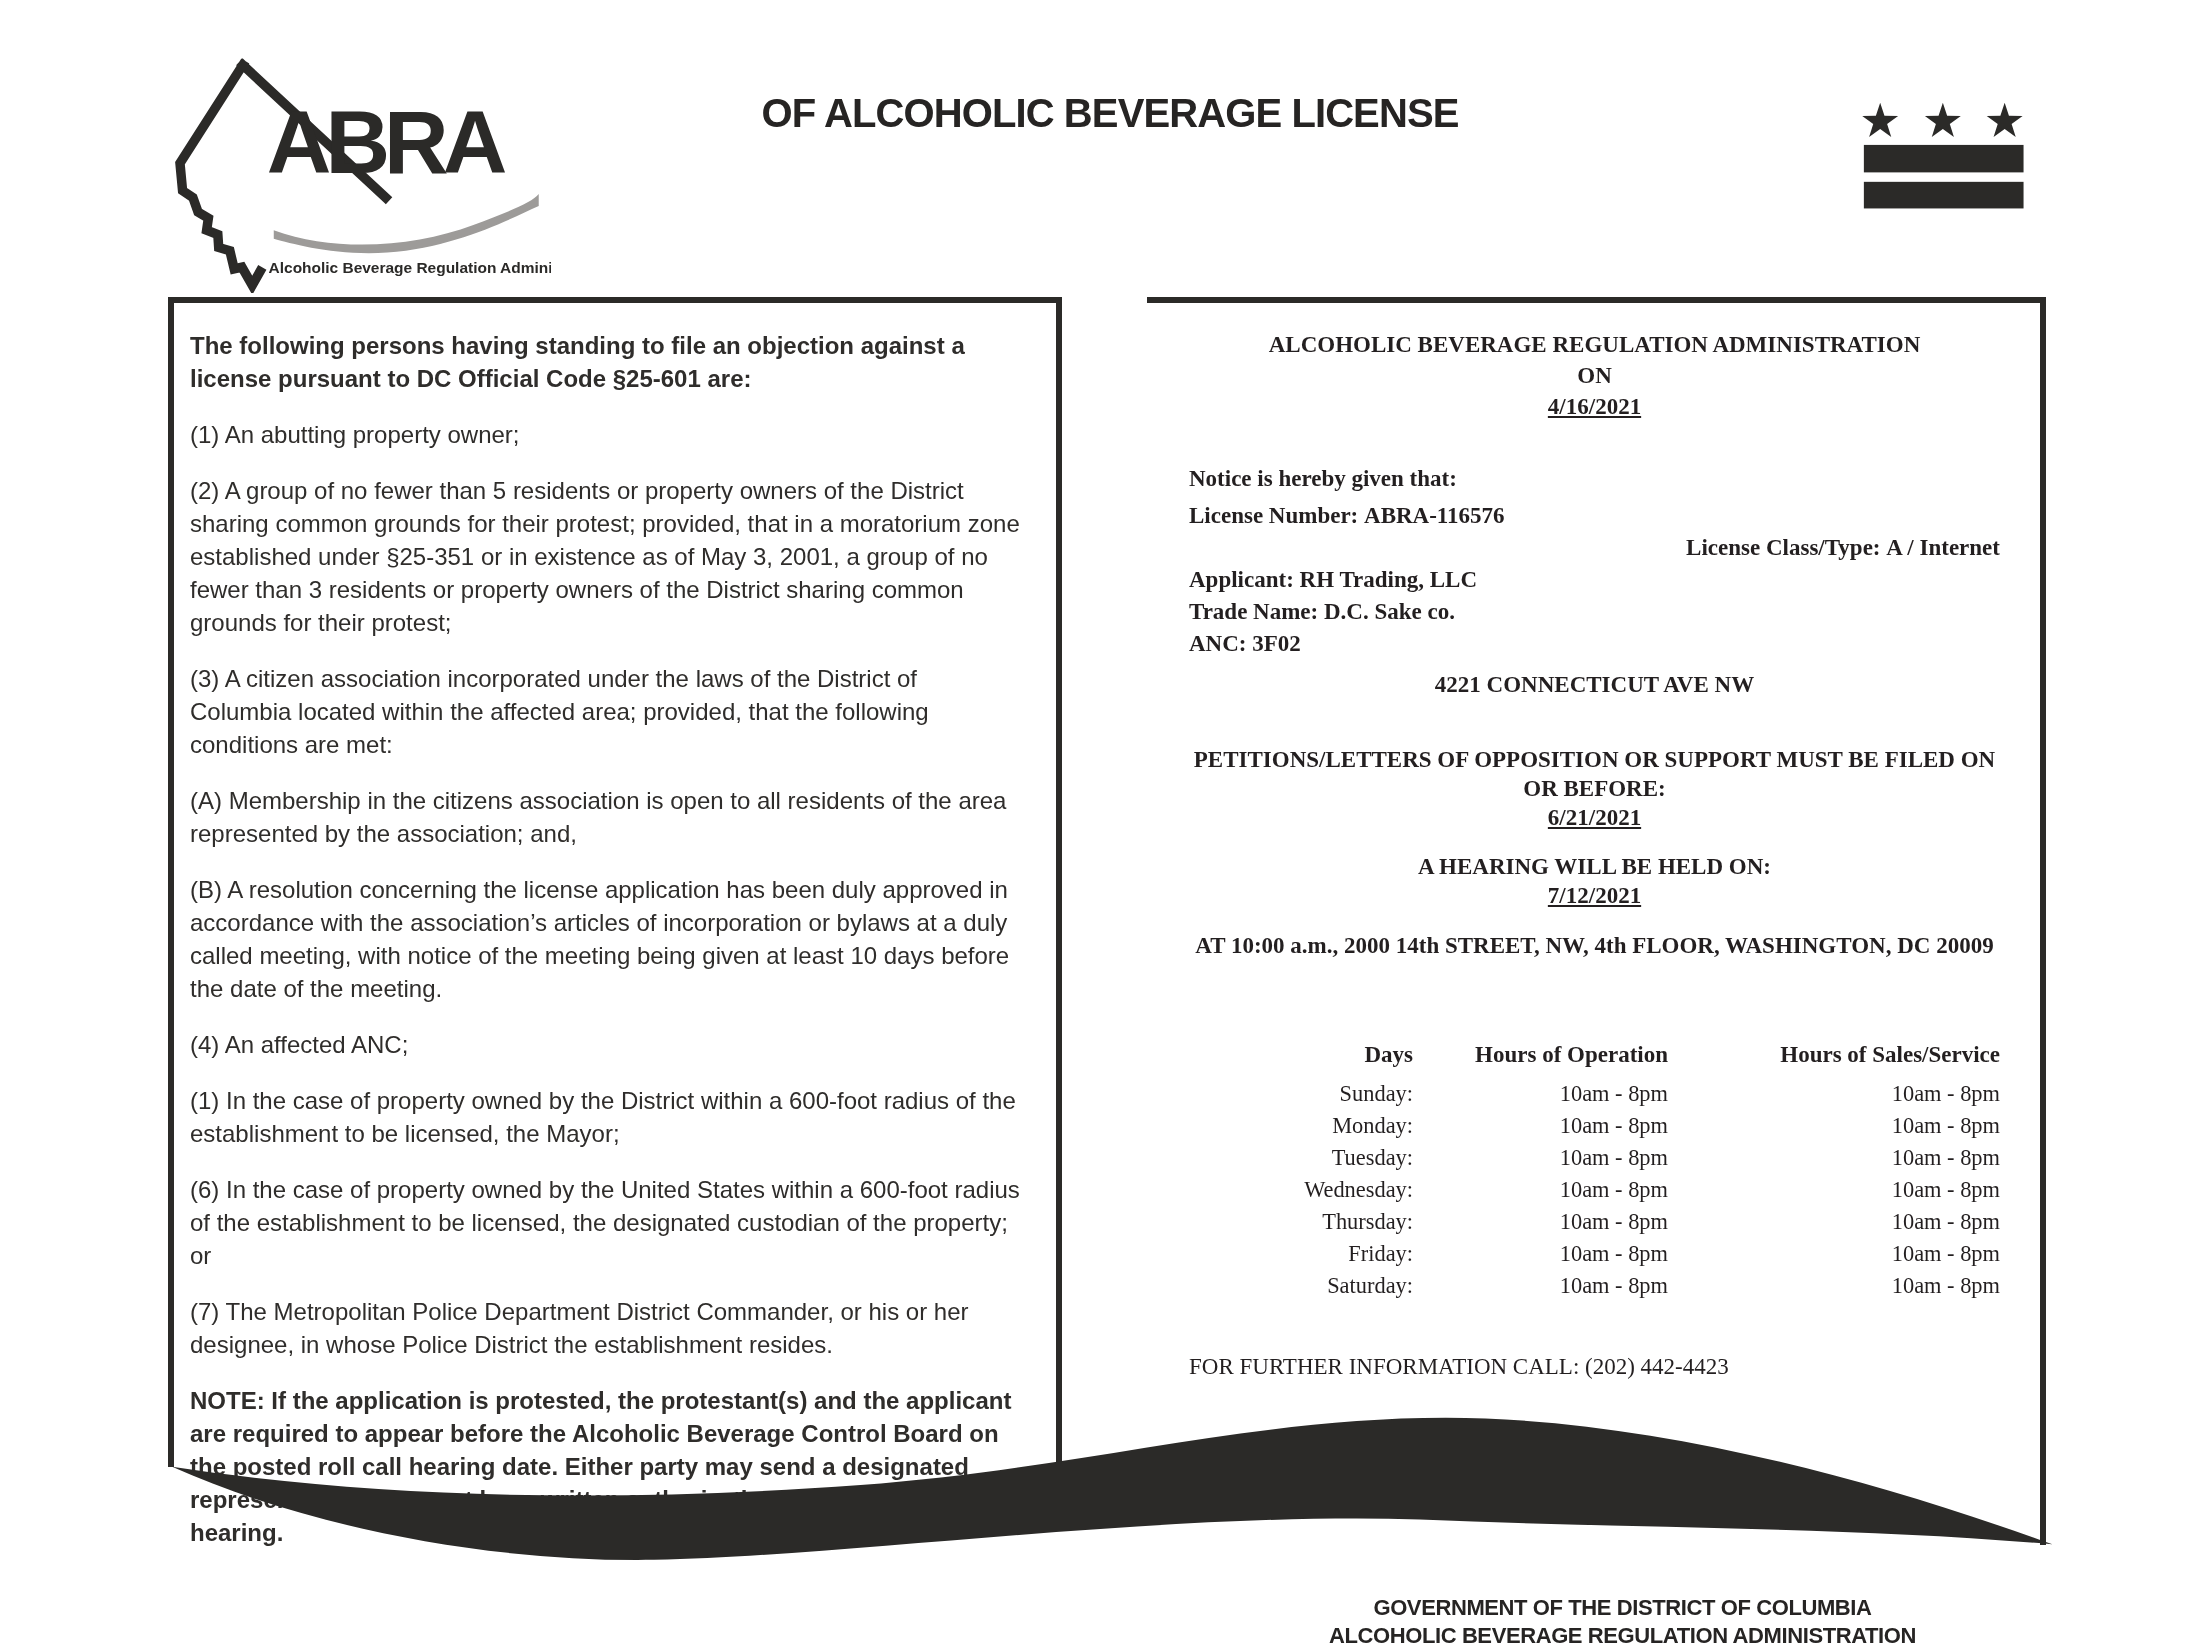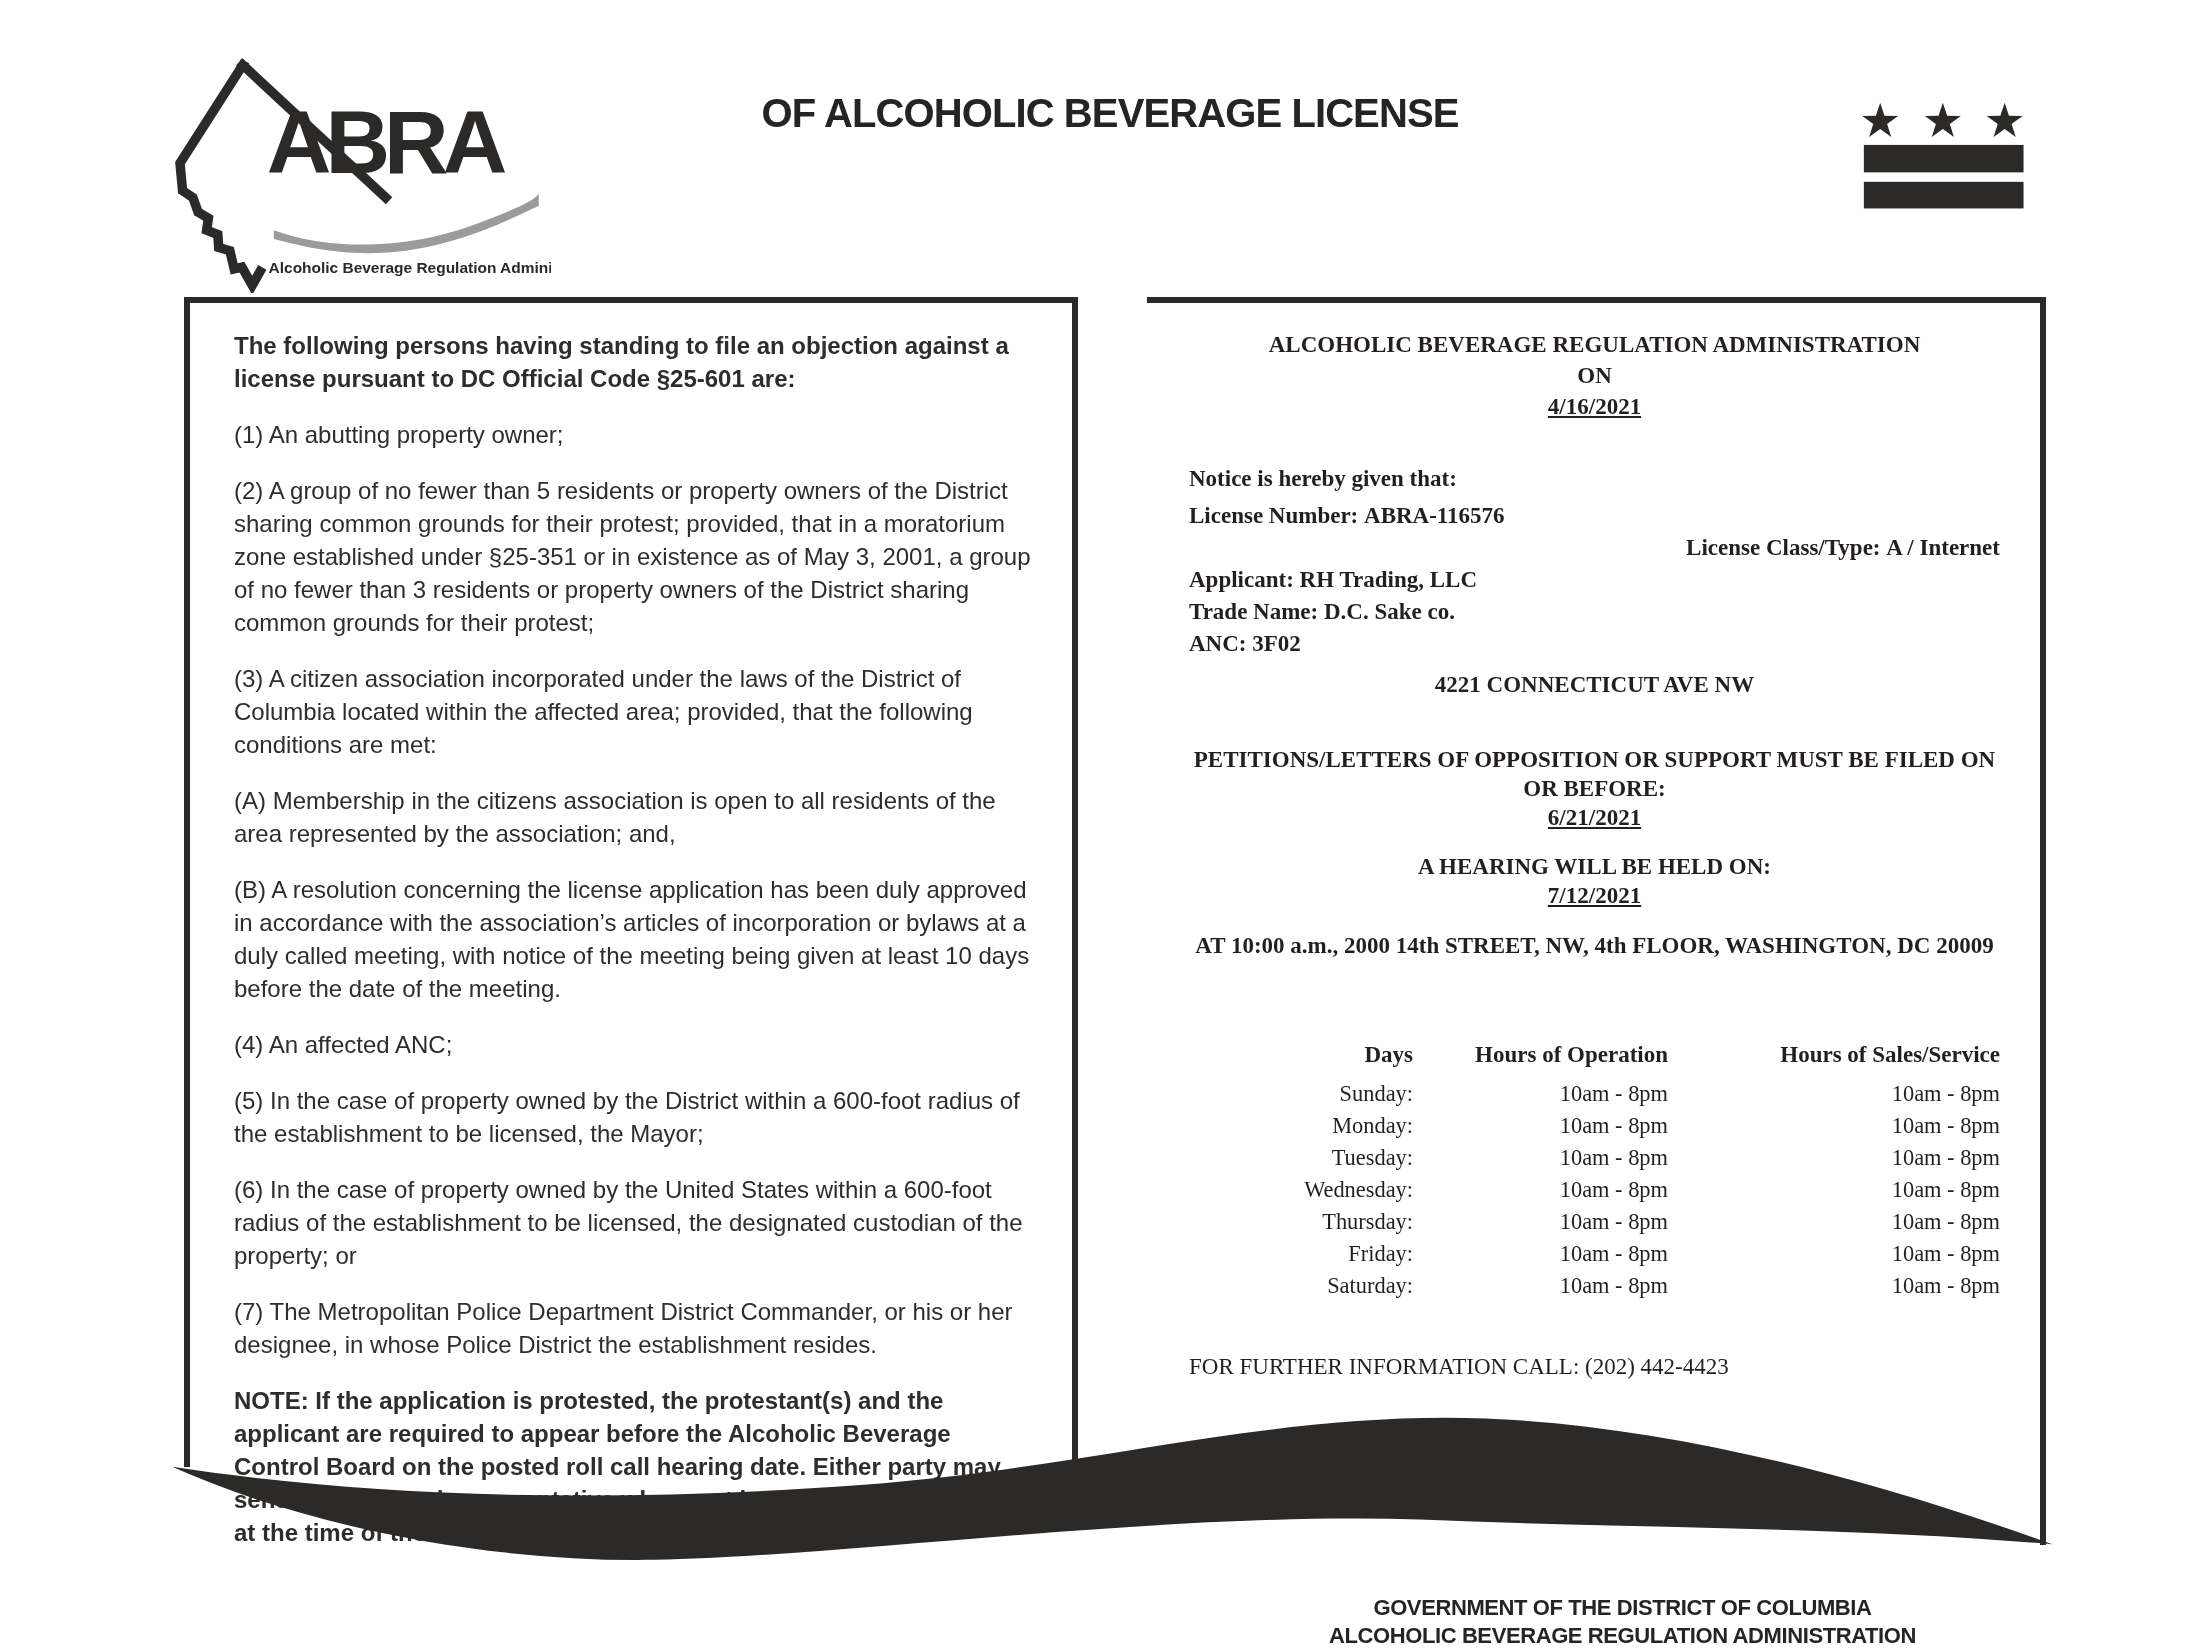--- a/index.html
+++ b/index.html
@@ -7,23 +7,23 @@
        font-family:"Liberation Sans",sans-serif;color:#2b2a28;}
   .page{position:absolute;inset:0;background:#ffffff;}
 
   
   .logo-wrap{position:absolute;left:129px;top:22.4px;width:422px;height:271px;}
   .title{position:absolute;left:628px;top:83px;width:964px;text-align:center;
          font-weight:bold;font-size:40px;line-height:61px;letter-spacing:-0.9px;color:#262423;}
   .flag{position:absolute;left:1857px;top:89px;width:182px;height:129px;}
 
   
-  .left-panel{position:absolute;left:184px;top:297px;width:894px;height:1170px;
+  .left-panel{position:absolute;left:168px;top:297px;width:894px;height:1170px;
               box-sizing:border-box;border:6.9px solid #2b2a28;border-bottom:none;
-              padding:26px 33px 0 44px;background:#ffffff;}
+              padding:26px 33px 0 16px;background:#ffffff;}
   .left-panel p{margin:0 0 23px 0;font-size:24px;line-height:33px;color:#2f2d2b;}
   .left-panel p.b{font-weight:bold;}
 
   .right-panel{position:absolute;left:1147px;top:297px;width:899px;height:1248px;
                box-sizing:border-box;border-top:6.9px solid #2b2a28;border-right:6.9px solid #2b2a28;
                padding:26px 40px 0 42px;background:#ffffff;
                font-family:"Liberation Serif",serif;font-size:23px;color:#231f20;}
   .rp-left-border{position:absolute;left:1147px;top:297px;width:6.9px;height:1176px;
                   background:#2b2a28;}
   .rp-center{text-align:center;font-weight:bold;line-height:31px;}
@@ -83,21 +83,21 @@
   </svg>
 
   <div class="left-panel">
     <p class="b">The following persons having standing to file an objection against a license pursuant to DC Official Code §25-601 are:</p>
     <p>(1) An abutting property owner;</p>
     <p>(2) A group of no fewer than 5 residents or property owners of the District sharing common grounds for their protest; provided, that in a moratorium zone established under §25-351 or in existence as of May 3, 2001, a group of no fewer than 3 residents or property owners of the District sharing common grounds for their protest;</p>
     <p>(3) A citizen association incorporated under the laws of the District of Columbia located within the affected area; provided, that the following conditions are met:</p>
     <p>(A) Membership in the citizens association is open to all residents of the area represented by the association; and,</p>
     <p>(B) A resolution concerning the license application has been duly approved in accordance with the association’s articles of incorporation or bylaws at a duly called meeting, with notice of the meeting being given at least 10 days before the date of the meeting.</p>
     <p>(4) An affected ANC;</p>
-    <p>(5) In the case of property owned by the District within a 600-foot radius of the establishment to be licensed, the Mayor;</p>
+    <p>(1) In the case of property owned by the District within a 600-foot radius of the establishment to be licensed, the Mayor;</p>
     <p>(6) In the case of property owned by the United States within a 600-foot radius of the establishment to be licensed, the designated custodian of the property; or</p>
     <p>(7) The Metropolitan Police Department District Commander, or his or her designee, in whose Police District the establishment resides.</p>
     <p class="b">NOTE: If the application is protested, the protestant(s) and the applicant are required to appear before the Alcoholic Beverage Control Board on the posted roll call hearing date. Either party may send a designated representative who must have written authorization at the time of the hearing.</p>
   </div>
 
   <div class="rp-left-border"></div>
   <div class="right-panel">
 
     <div class="rp-center">
       <div>ALCOHOLIC BEVERAGE REGULATION ADMINISTRATION</div>

